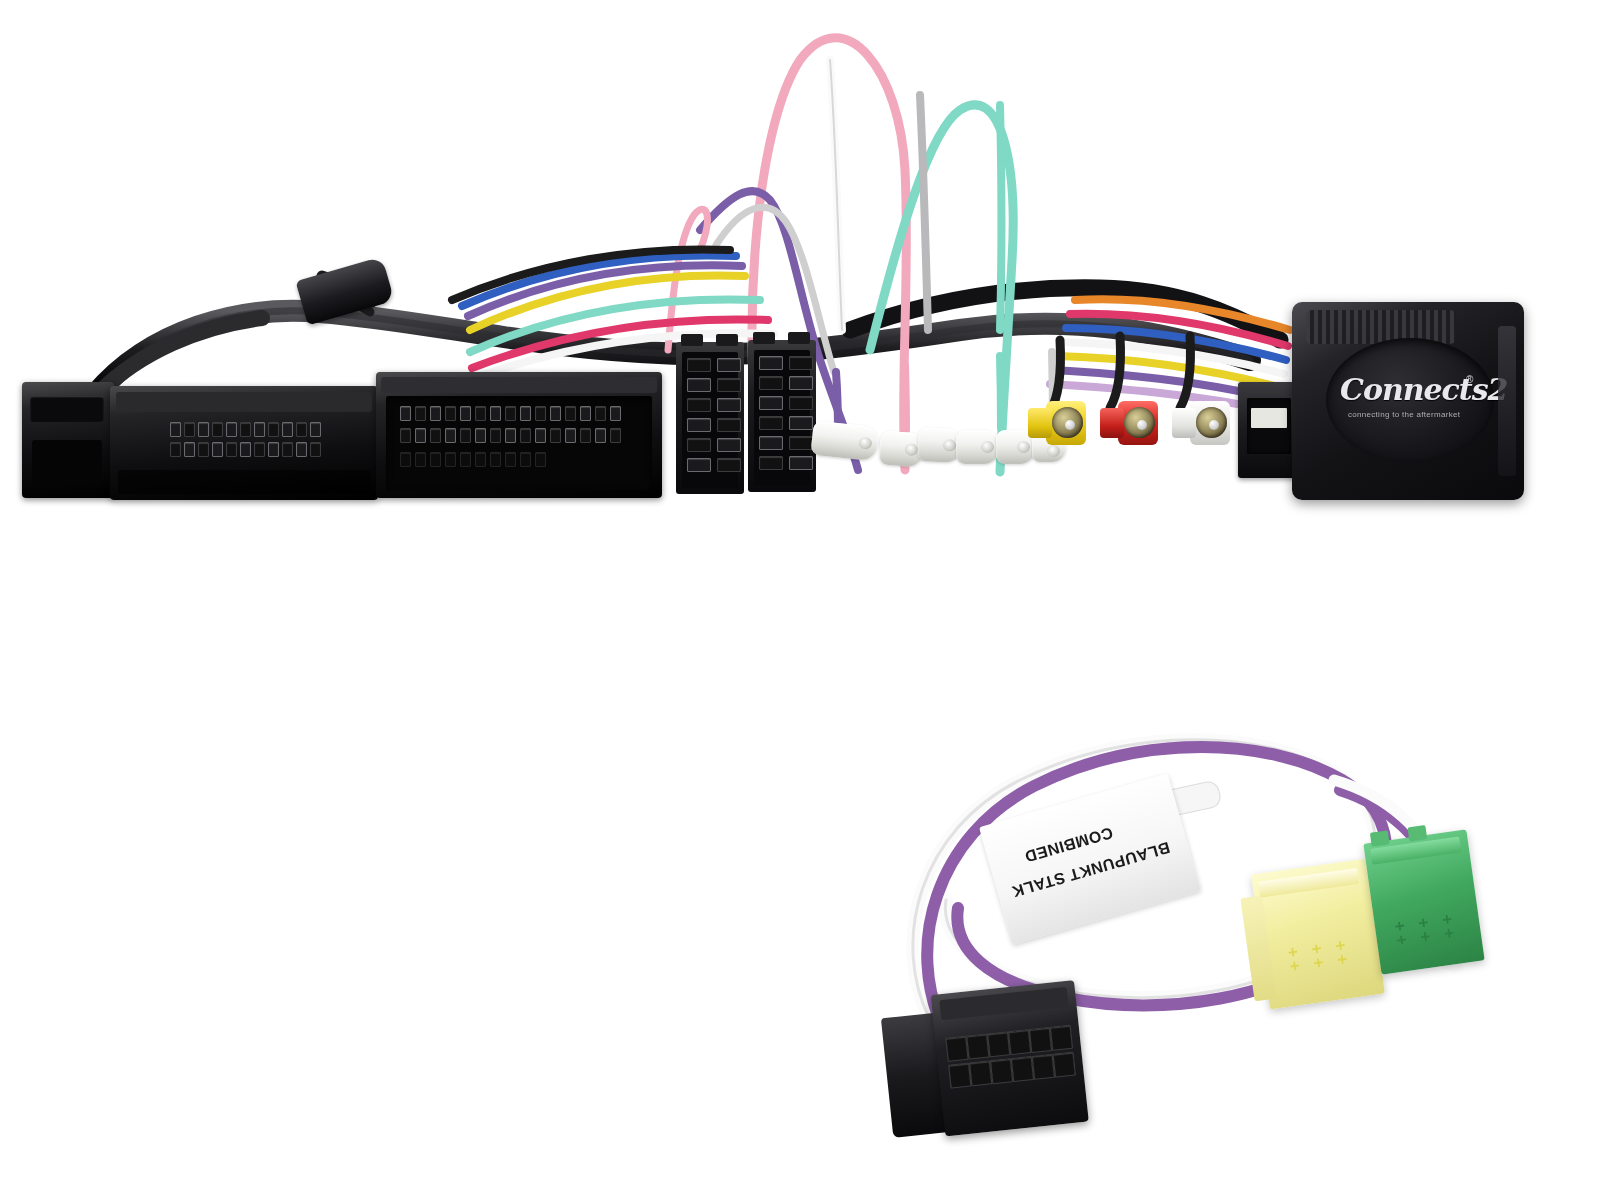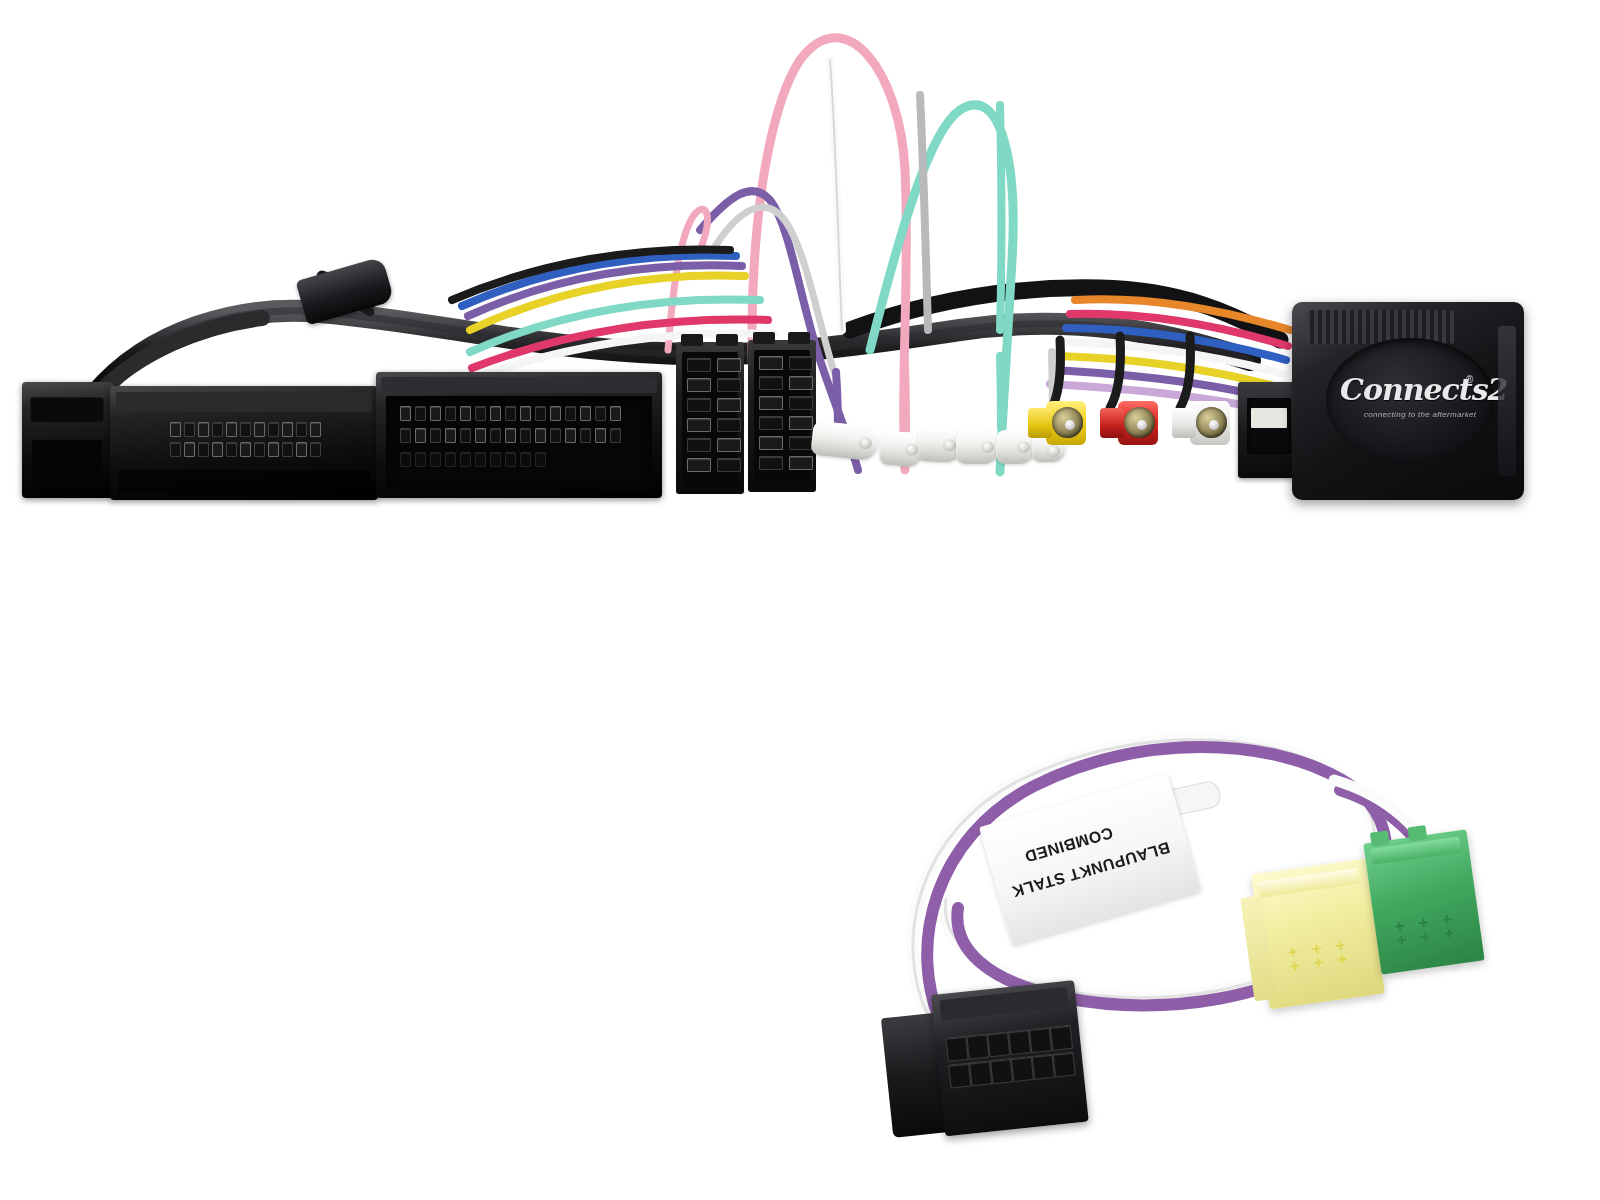--- a/index.html
+++ b/index.html
@@ -305,21 +305,21 @@
 
       <div class="abs" style="left:34px;top:36px;width:168px;height:124px;border-radius:50%;
                   background:radial-gradient(ellipse at 42% 36%,#2e2e33,#16161a 62%,#0b0b0d);
                   box-shadow:inset 0 3px 10px rgba(0,0,0,.8);"></div>
 
       <div class="abs" style="left:48px;top:70px;width:146px;height:58px;">
         <div class="abs" style="left:0;top:0;font-family:'DejaVu Serif',serif;font-style:italic;font-weight:bold;
                     font-size:30px;color:#e9e9ec;letter-spacing:-1px;
                     text-shadow:0 1px 1px rgba(0,0,0,.9);">Connects2</div>
         <div class="abs" style="left:126px;top:2px;font-size:10px;color:#d7d7da;">®</div>
-        <div class="abs" style="left:8px;top:38px;font-size:8px;font-style:italic;color:#aeaeb3;letter-spacing:.3px;margin-left:16px;">connecting to the aftermarket</div>
+        <div class="abs" style="left:8px;top:38px;font-size:8px;color:#aeaeb3;letter-spacing:.3px;">connecting to the aftermarket</div>
       </div>
 
       <div class="abs" style="right:8px;top:24px;width:18px;height:150px;border-radius:4px;
                   background:linear-gradient(180deg,#3a3a40,#16161a);opacity:.8;"></div>
     </div>
   </div>
 
   <div class="abs" style="left:860px;top:690px;width:740px;height:470px;">
 
     <svg class="wsvg" width="740" height="470">

